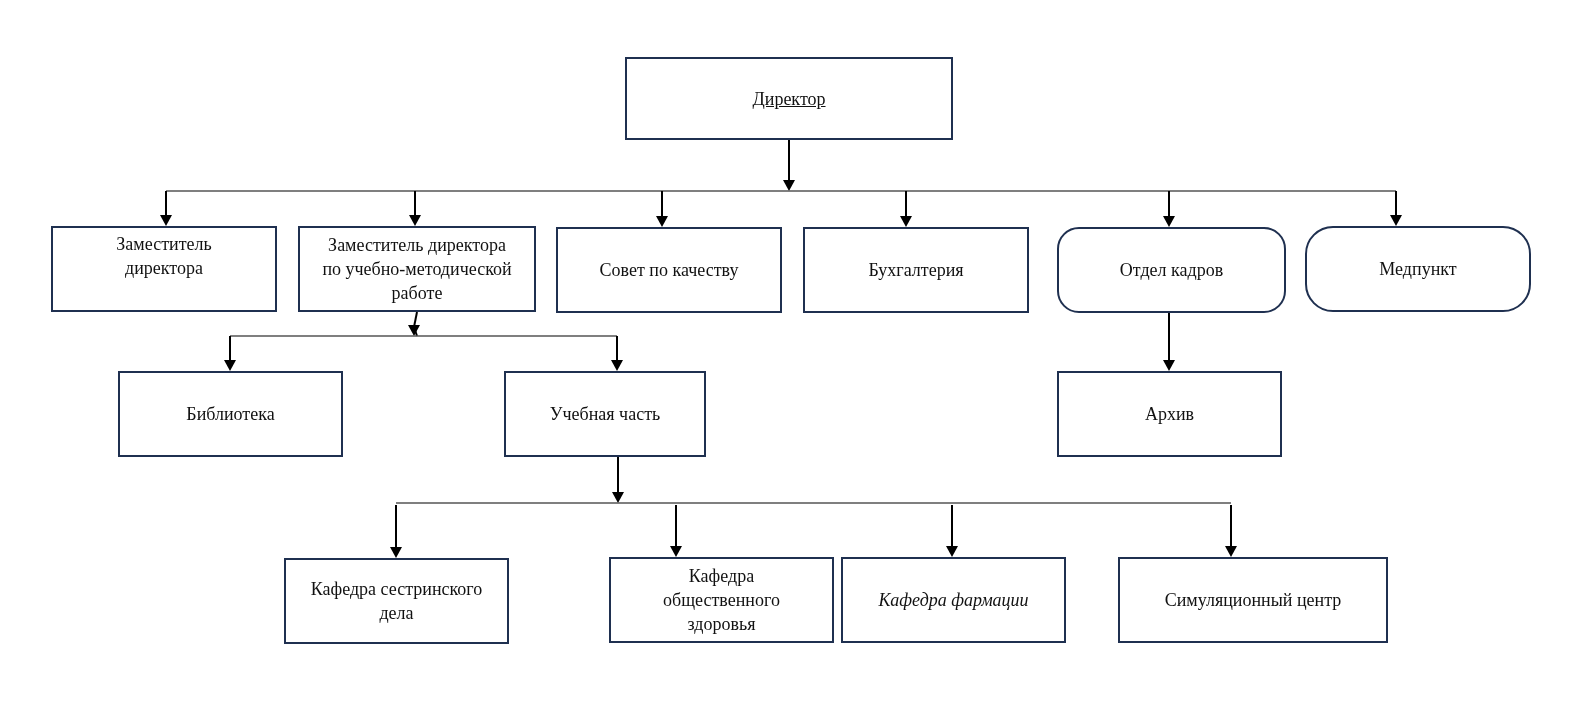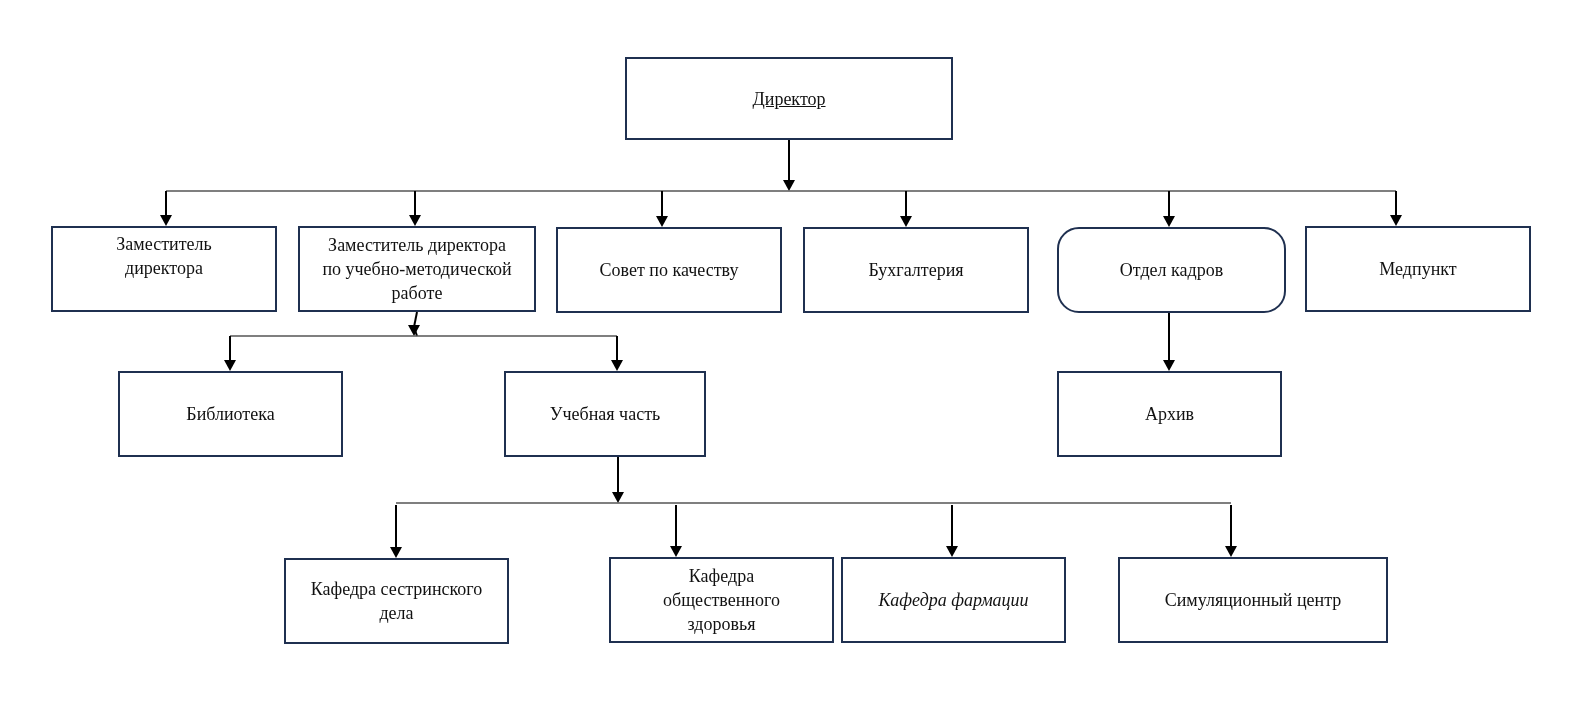--- a/index.html
+++ b/index.html
@@ -69,21 +69,21 @@
 </div>
 <div class="box" style="left:556px;top:227px;width:226px;height:86px;">
   <span>Совет по качеству</span>
 </div>
 <div class="box" style="left:803px;top:227px;width:226px;height:86px;">
   <span>Бухгалтерия</span>
 </div>
 <div class="box" style="left:1057px;top:227px;width:229px;height:86px;border-radius:22px;">
   <span>Отдел кадров</span>
 </div>
-<div class="box" style="left:1305px;top:226px;width:226px;height:86px;">
+<div class="box" style="left:1305px;top:226px;width:226px;height:86px;border-radius:28px;">
   <span>Медпункт</span>
 </div>
 
 <div class="box" style="left:118px;top:371px;width:225px;height:86px;">
   <span>Библиотека</span>
 </div>
 <div class="box" style="left:504px;top:371px;width:202px;height:86px;">
   <span>Учебная часть</span>
 </div>
 <div class="box" style="left:1057px;top:371px;width:225px;height:86px;">

